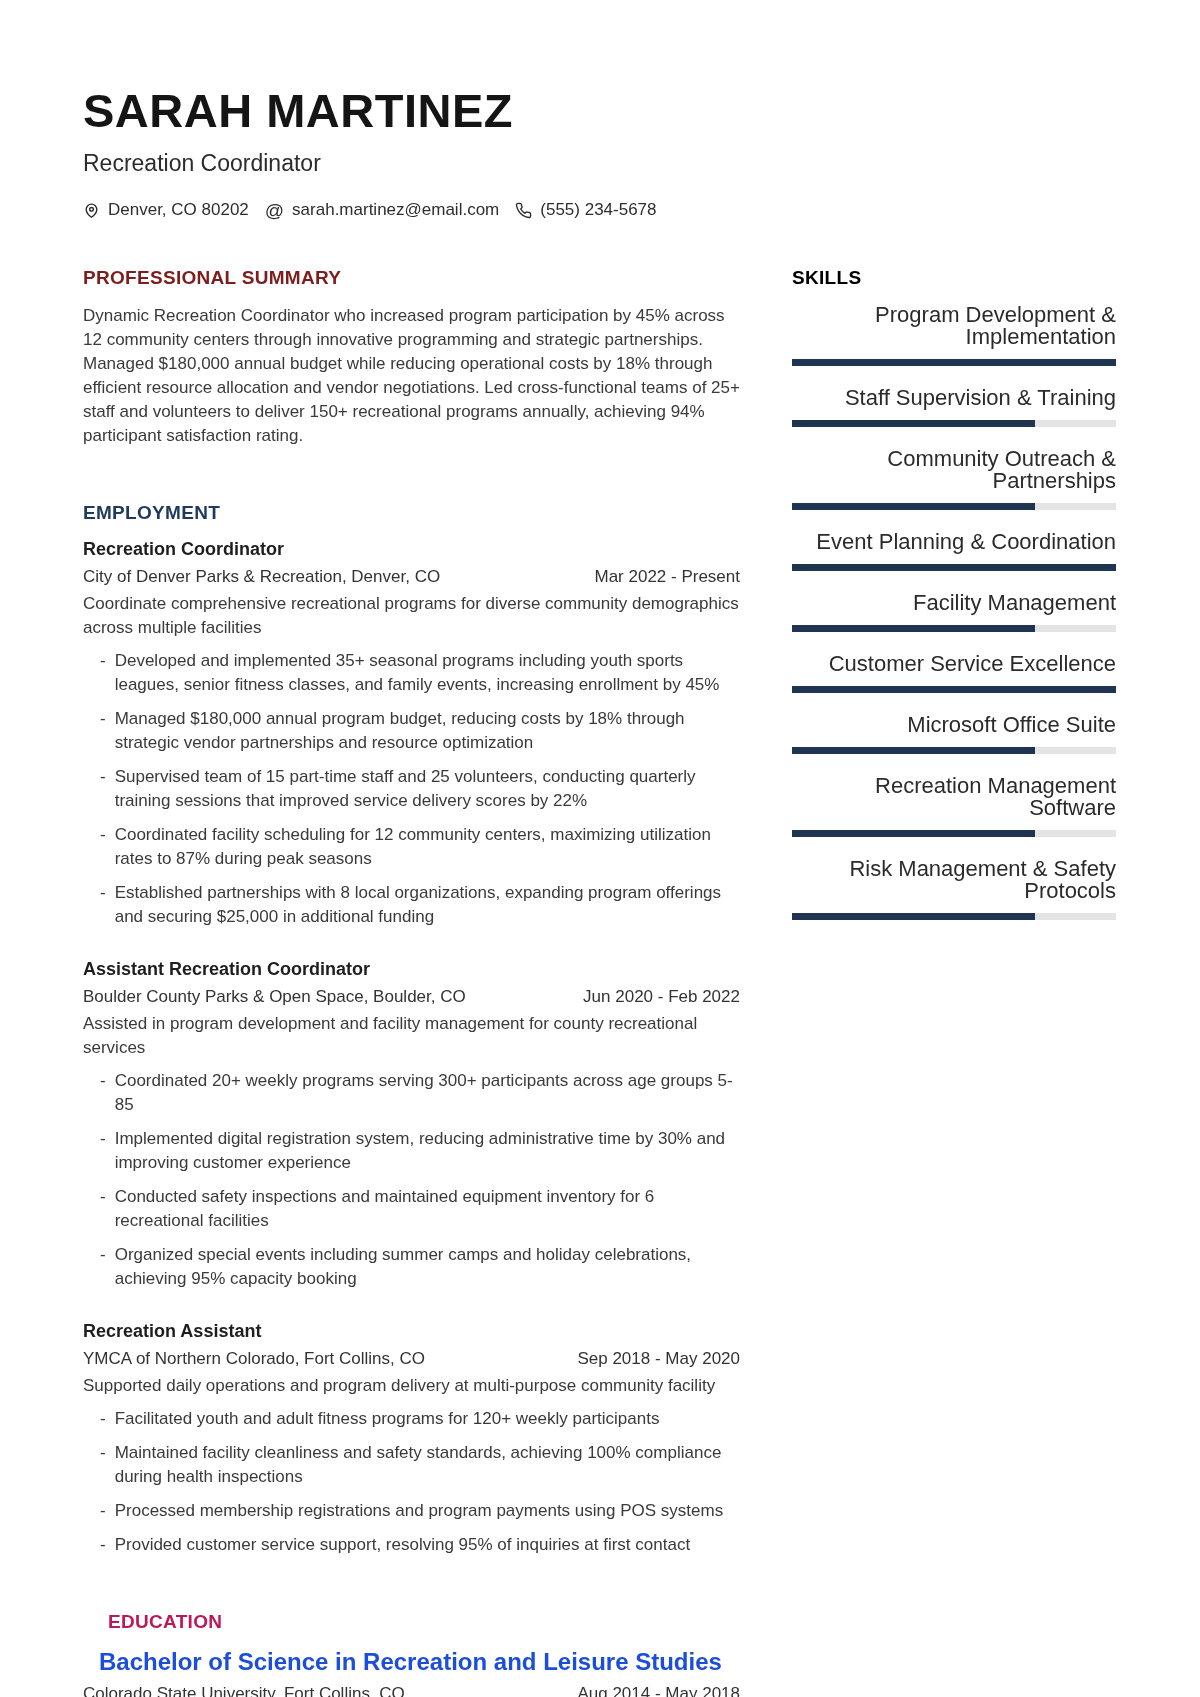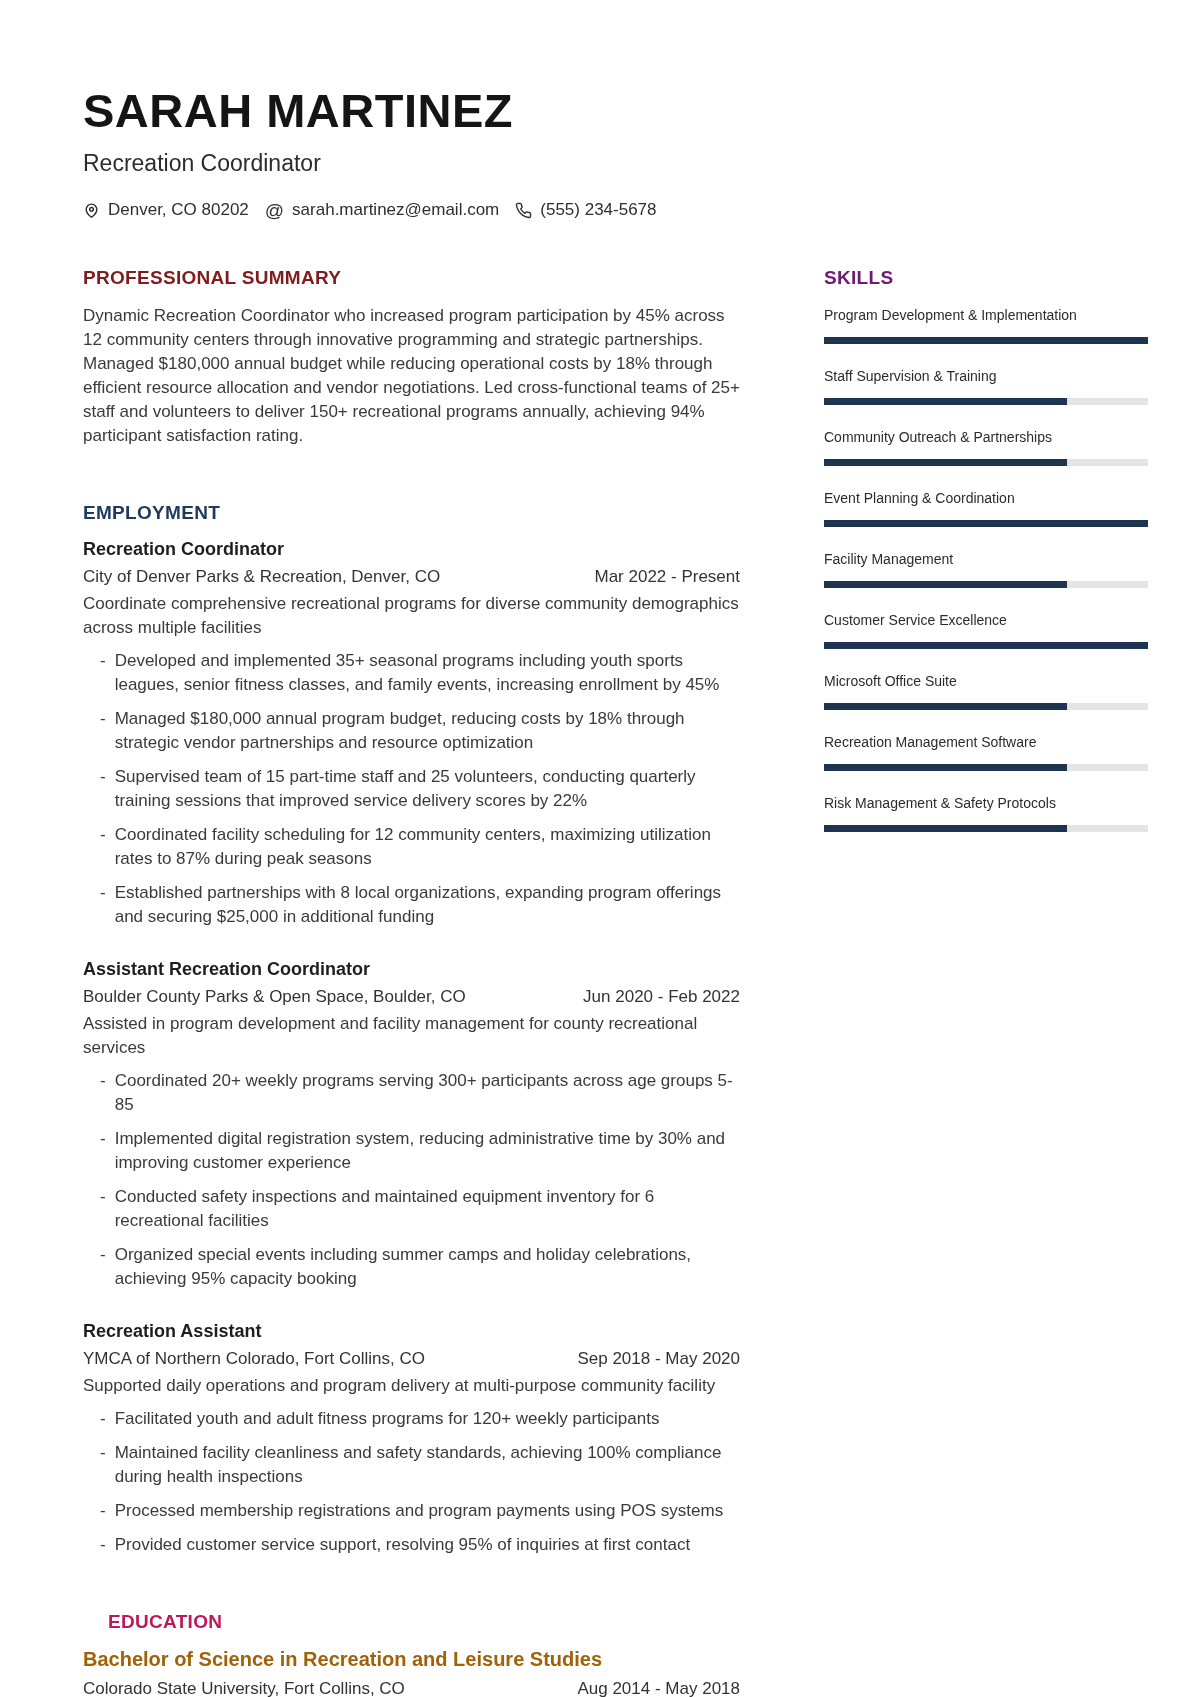--- a/index.html
+++ b/index.html
@@ -3,21 +3,21 @@
 <meta charset="utf-8">
 <style>
   * { box-sizing: border-box; }
   html, body { margin: 0; padding: 0; background: #ffffff; }
   .page {
     width: 1200px;
     height: 1697px;
     background: #ffffff;
     font-family: "Liberation Sans", sans-serif;
     color: #3a3a3a;
-    padding: 86px 52px 60px 83px;
+    padding: 86px 84px 60px 83px;
     overflow: hidden;
     border-radius: 22px;
   }
 
   
   .name {
     font-size: 47px;
     font-weight: bold;
     color: #151515;
     margin: 0;
@@ -94,42 +94,43 @@
     padding-left: 17px;
     margin-bottom: 10px;
     font-size: 17px;
     line-height: 24px;
   }
   .bullet:last-child { margin-bottom: 0; }
   .bullet .dash { flex: 0 0 auto; }
 
   
   .degree {
-    font-size: 20px;
+    font-size: 24px;
     font-weight: bold;
-    color: #a16207;
-    margin: 0 0 6px 0;
+    color: #1d4ed8;
+    margin: 0 0 6px 16px;
   }
   .edu-row {
     display: flex;
     justify-content: space-between;
     align-items: flex-start;
     gap: 20px;
     font-size: 17px;
     line-height: 24px;
     color: #333333;
   }
 
   
   .skill-item { margin-bottom: 21px; }
   .skill-item:last-child { margin-bottom: 0; }
   .skill-label {
-    font-size: 14px;
+    font-size: 22px;
     color: #2b2b2b;
     line-height: 22px;
+    text-align: right;
   }
   .skill-bar {
     height: 7px;
     background: #e4e4e4;
     margin-top: 11px;
     overflow: hidden;
   }
   .skill-fill { height: 100%; }
 </style>
 </head>
@@ -279,21 +280,21 @@
         <div class="degree">Bachelor of Science in Recreation and Leisure Studies</div>
         <div class="edu-row">
           <span>Colorado State University, Fort Collins, CO</span>
           <span class="job-dates">Aug 2014 - May 2018</span>
         </div>
       </div>
 
     </div>
 
     <div class="side-col">
-      <h2 class="section-heading accent-text" style="color: #701a75;">SKILLS</h2>
+      <h2 class="section-heading accent-text" style="color: #000000;">SKILLS</h2>
       <div>
   <div class="skill-item">
     <div class="skill-label">Program Development &amp; Implementation</div>
     <div class="skill-bar">
       <div class="skill-fill" style="width: 100%; background: rgb(30, 52, 80);"></div>
     </div>
   </div>
 
 
   <div class="skill-item">

